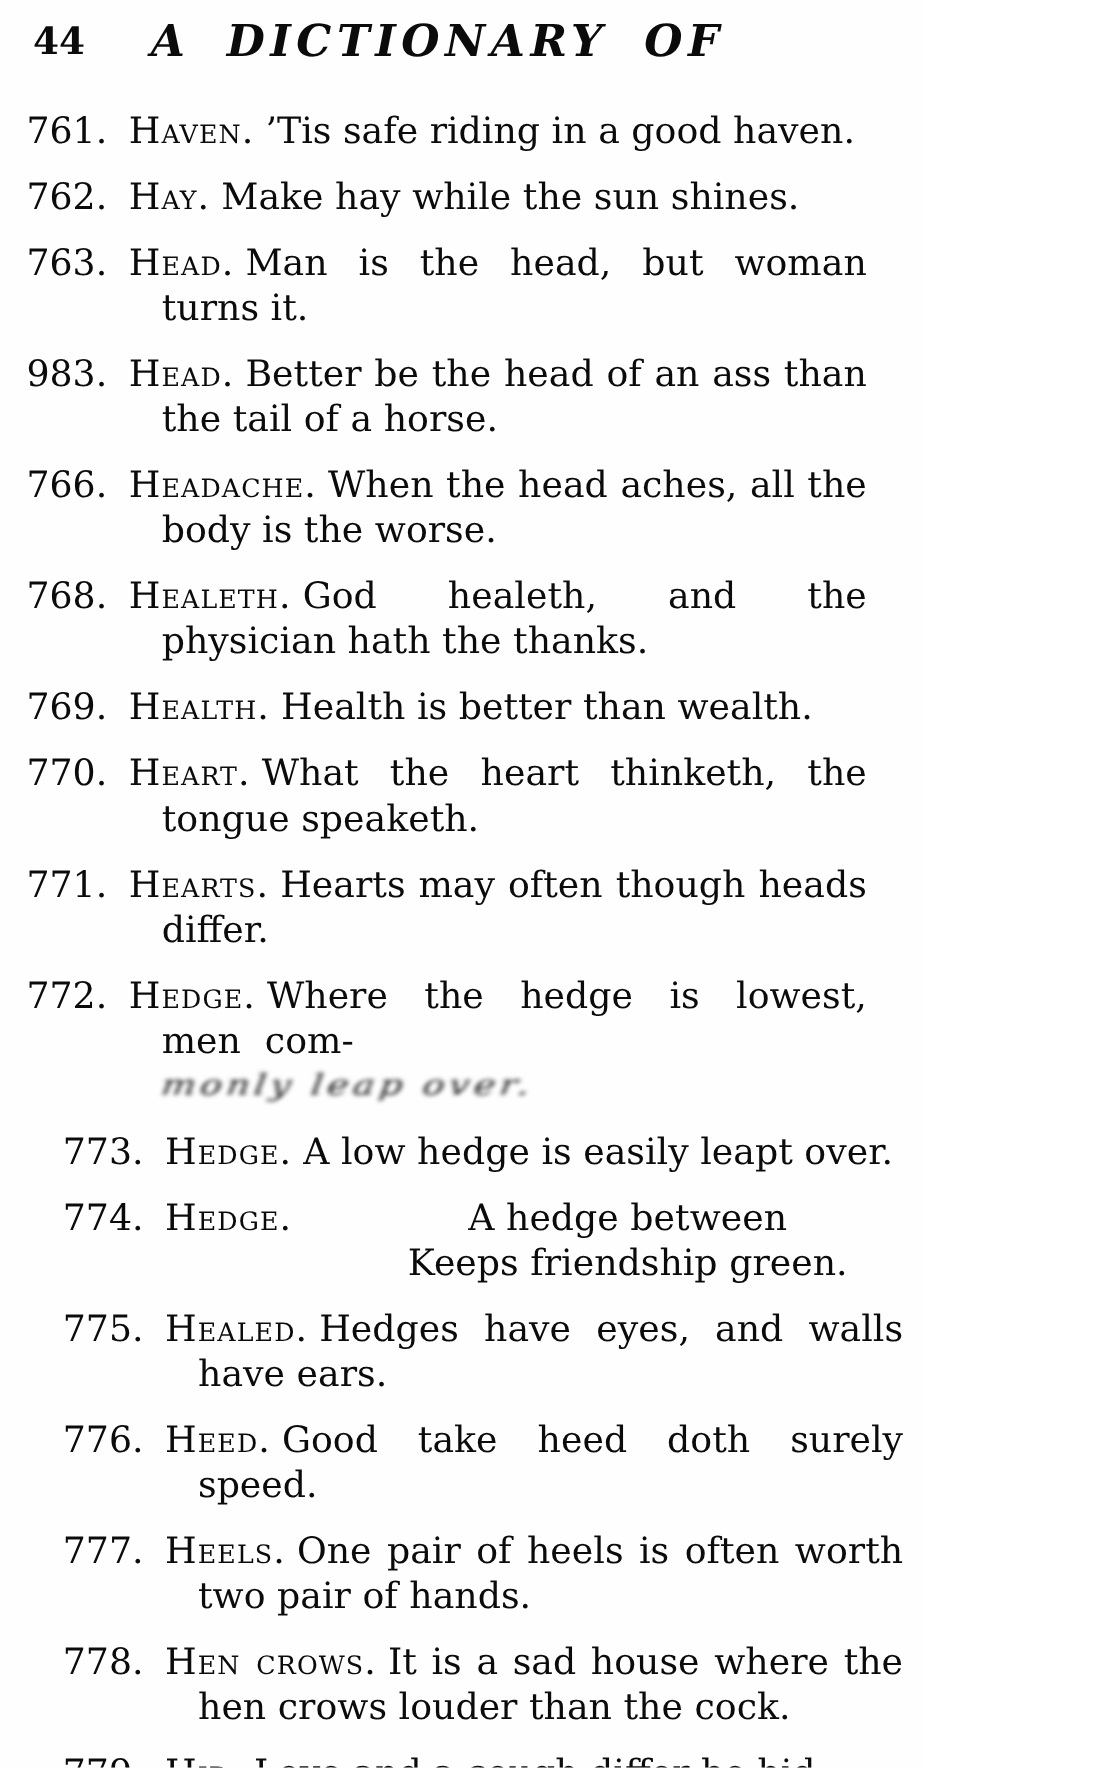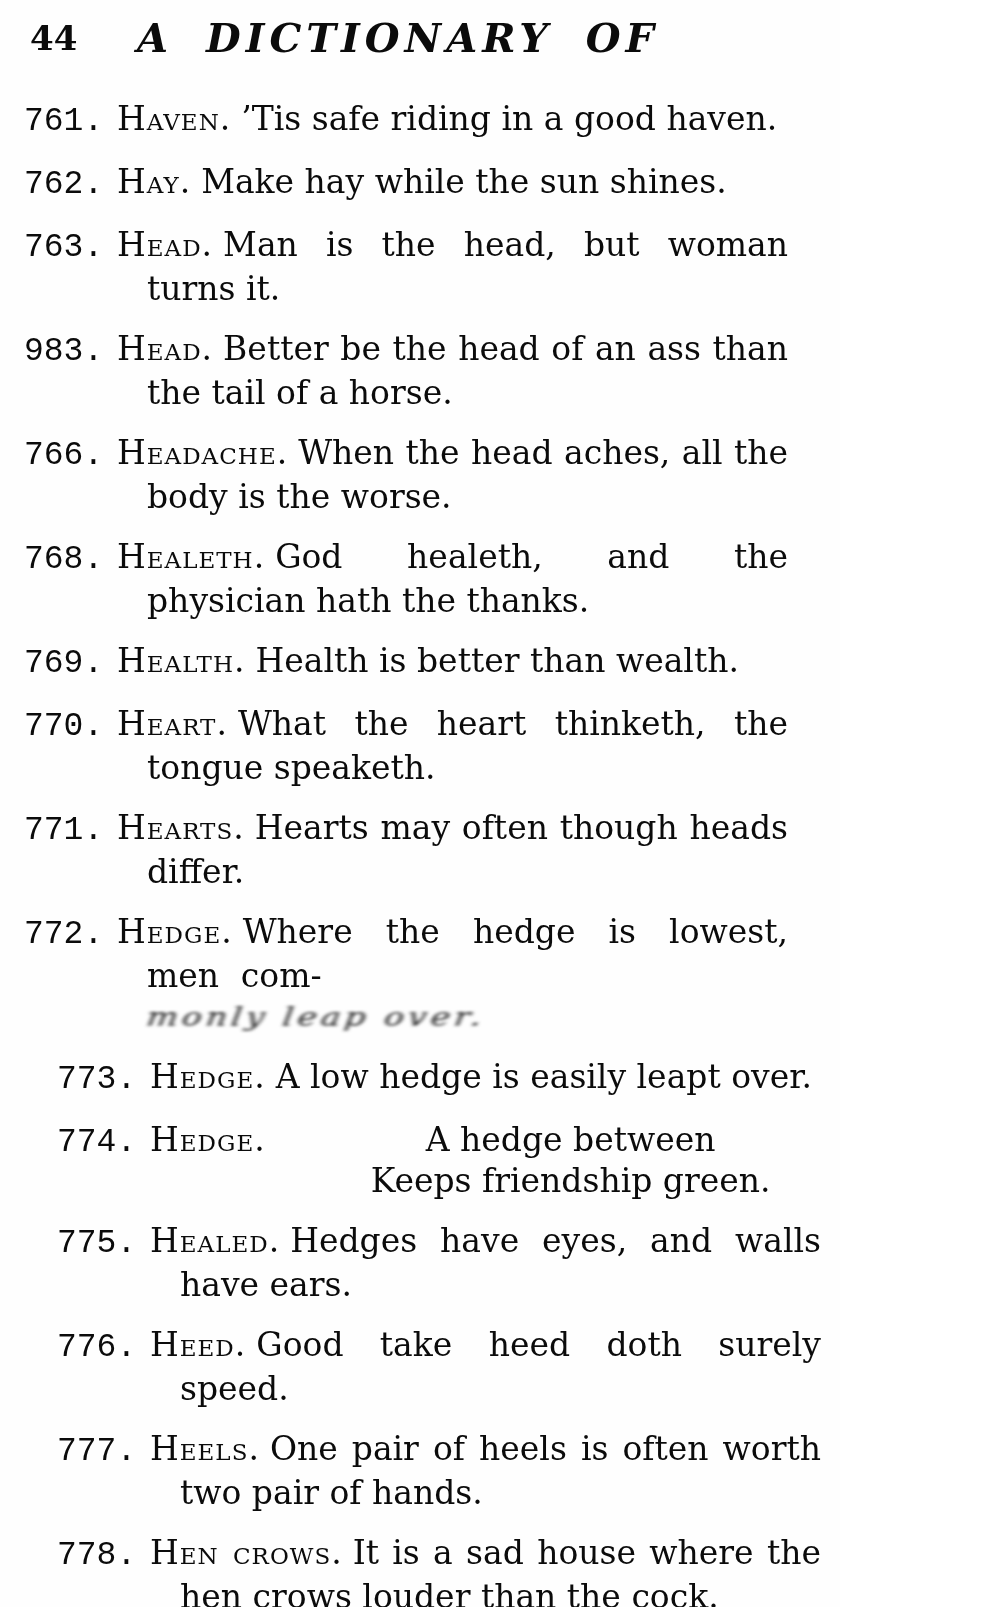--- a/index.html
+++ b/index.html
@@ -52,21 +52,20 @@
     margin-bottom: 19px;
   }
   .entry.shifted {
     margin-left: 33px;
     margin-right: -33px;
   }
   .num {
     display: inline-block;
     min-width: 93px;
     text-indent: 0;
-    font-family: Liberation Mono, monospace;
   }
   .headword {
     font-variant: small-caps;
     letter-spacing: 1px;
     margin-right: 10px;
   }
   .text { }
   .text.spread {
     word-spacing: 0.34em;
   }

